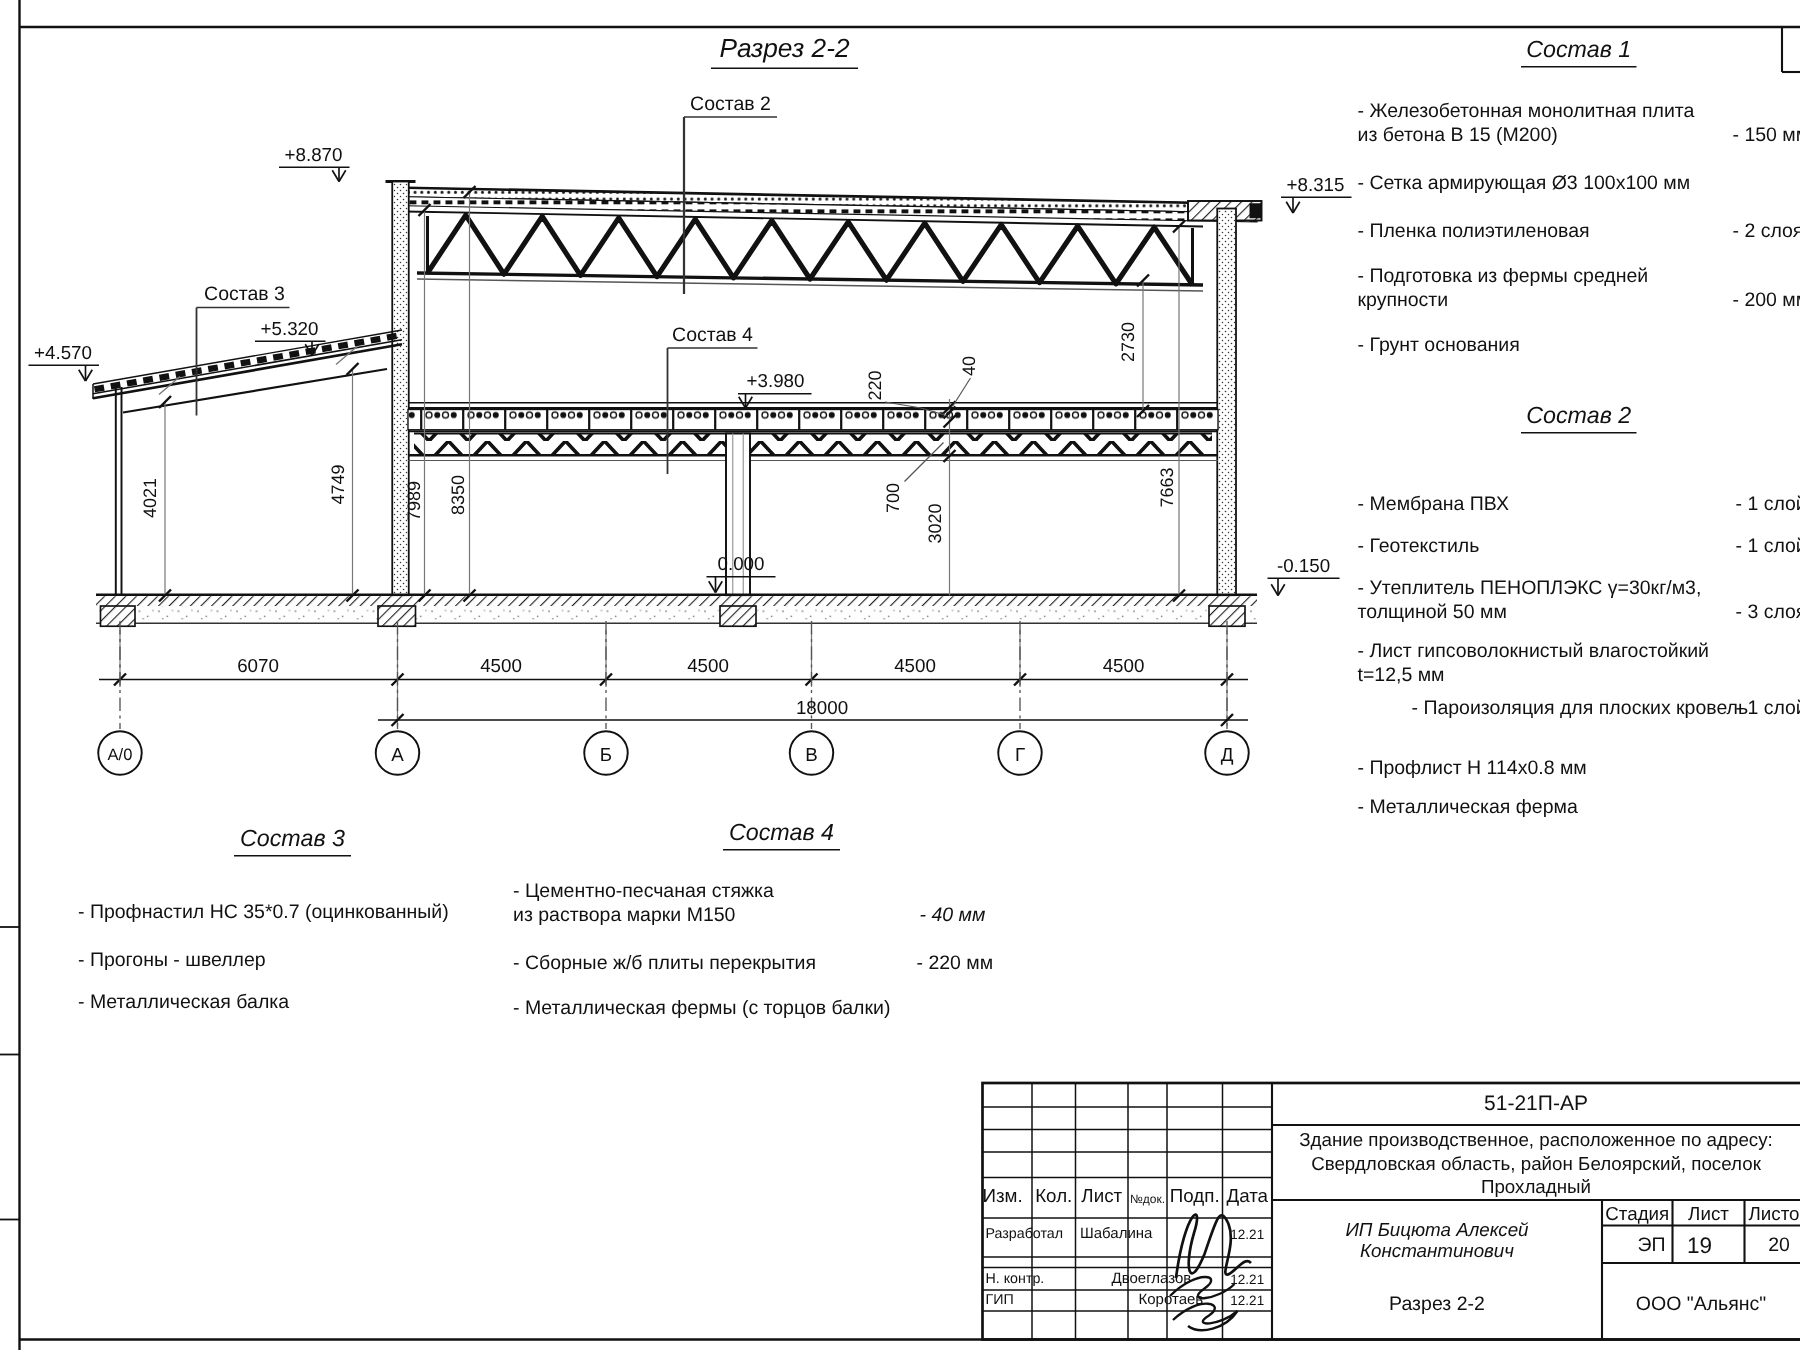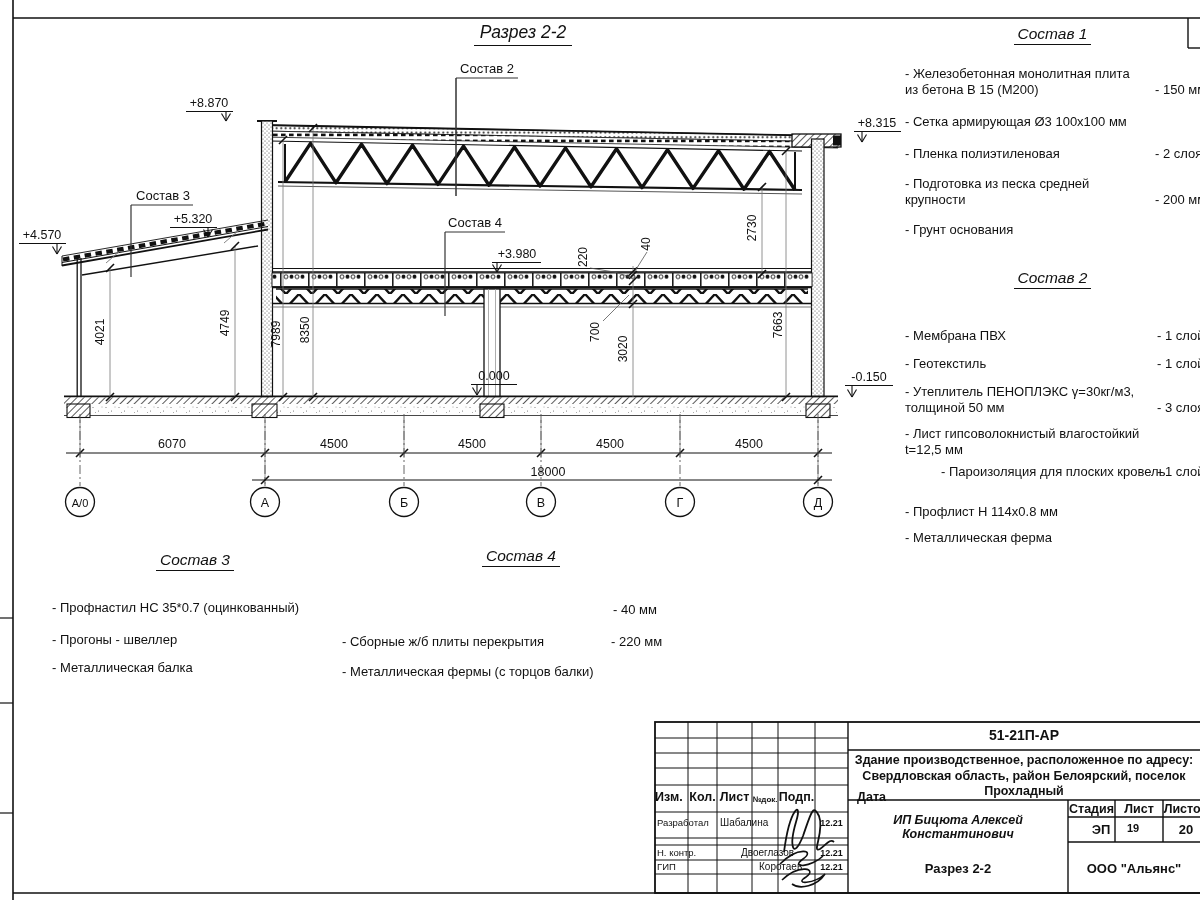--- a/index.html
+++ b/index.html
@@ -8,21 +8,21 @@
   #draw-svg{position:absolute;left:0;top:0;}
   .abs{position:absolute;text-align:right;}
   .list{position:absolute;font-size:13px;line-height:16px;}
   .list-title{font-style:italic;font-size:15.5px;text-align:center;margin-bottom:4px;}
   .list-title span{display:inline-block;border-bottom:1.4px solid #111;padding:0 4px 2px 4px;text-align:right;}
   .item{position:absolute;white-space:pre-line;}
   .val{position:absolute;white-space:nowrap;}
   .main-title{position:absolute;left:448px;top:22px;width:150px;text-align:center;
               font-size:17.5px;font-style:italic;}
   .main-title span{display:inline-block;border-bottom:1.5px solid #111;padding:0 6px 2px 6px;}
-  .tb-text{position:absolute;text-align:center;font-weight:bold;}
+  .tb-text{position:absolute;text-align:center;}
   svg text{font-family:"Liberation Sans",sans-serif;fill:#111;}
 </style>
 </head>
 <body>
 
 <div id="sheet">
 
 <svg id="draw-svg" width="1200" height="900" viewBox="0 0 1200 900">
   <defs>
     <pattern id="stipple" width="4" height="4" patternUnits="userSpaceOnUse">
@@ -320,21 +320,21 @@
   </div>
 
   <div class="list" style="left:905px;top:26px;width:295px;">
     <div class="list-title"><span>Состав 1</span></div>
     <div class="item" style="top:40px;">- Железобетонная  монолитная плита
   из бетона В 15 (М200)</div>
     <div class="val" style="top:56px;left:250px;">- 150 мм</div>
     <div class="item" style="top:88px;">- Сетка армирующая Ø3 100х100 мм</div>
     <div class="item" style="top:120px;">- Пленка полиэтиленовая</div>
     <div class="val" style="top:120px;left:250px;">-  2 слоя</div>
-    <div class="item" style="top:150px;">- Подготовка из песка средней
+    <div class="item" style="top:150px;">- Подготовка из фермы средней
   крупности</div>
     <div class="val" style="top:166px;left:250px;">- 200 мм</div>
     <div class="item" style="top:196px;">- Грунт основания</div>
   </div>
 
   <div class="list" style="left:905px;top:270px;width:295px;">
     <div class="list-title"><span>Состав 2</span></div>
     <div class="item" style="top:58px;">- Мембрана ПВХ</div>
     <div class="val" style="top:58px;left:252px;">- 1 слой</div>
     <div class="item" style="top:86px;">- Геотекстиль</div>
@@ -352,43 +352,45 @@
 
   <div class="list" style="left:45px;top:552px;width:300px;">
     <div class="list-title"><span>Состав 3</span></div>
     <div class="item" style="top:48px;left:7px;">- Профнастил НС 35*0.7 (оцинкованный)</div>
     <div class="item" style="top:80px;left:7px;">- Прогоны - швеллер</div>
     <div class="item" style="top:108px;left:7px;">- Металлическая балка</div>
   </div>
 
   <div class="list" style="left:342px;top:548px;width:330px;">
     <div class="list-title" style="margin-left:28px;"><span>Состав 4</span></div>
-    <div class="val" style="top:54px;left:271px;">- 40 мм</div>
+    <div class="item" style="top:38px;">- Цементно-песчаная стяжка
+  из раствора марки М150</div>
+    <div class="val" style="top:54px;left:271px;font-style:italic;">- 40 мм</div>
     <div class="item" style="top:86px;">- Сборные ж/б плиты перекрытия</div>
     <div class="val" style="top:86px;left:269px;">- 220 мм</div>
     <div class="item" style="top:116px;">- Металлическая фермы (с торцов балки)</div>
   </div>
 
   <div class="tb-text" style="left:850px;top:727px;width:348px;font-size:14px;">51-21П-АР</div>
   <div class="tb-text" style="left:850px;top:813px;width:216px;font-size:12.5px;font-style:italic;">ИП Бицюта Алексей Константинович</div>
   <div class="tb-text" style="left:852px;top:753px;width:344px;font-size:12.5px;line-height:15.5px;">Здание производственное, расположенное по адресу: Свердловская область, район Белоярский, поселок Прохладный</div>
   <div class="tb-text" style="left:1068px;top:802px;width:47px;font-size:12.5px;">Стадия</div>
   <div class="tb-text" style="left:1115px;top:802px;width:48px;font-size:12.5px;">Лист</div>
   <div class="tb-text" style="left:1163px;top:802px;width:46px;font-size:12.5px;overflow:hidden;">Листов</div>
   <div class="tb-text" style="left:1068px;top:822px;width:66px;font-size:13px;">ЭП</div>
-  <div class="tb-text" style="left:1115px;top:822px;width:36px;font-size:11px;">19</div>
+  <div class="tb-text" style="left:1115px;top:822px;width:36px;font-size:15px;">19</div>
   <div class="tb-text" style="left:1163px;top:822px;width:46px;font-size:13px;">20</div>
   <div class="tb-text" style="left:848px;top:845px;width:220px;height:48px;line-height:48px;font-size:13px;">Разрез 2-2</div>
   <div class="tb-text" style="left:1068px;top:845px;width:132px;height:48px;line-height:48px;font-size:13px;">ООО "Альянс"</div>
   <div class="tb-text" style="left:655px;top:790px;width:18px;font-size:12.5px;">Изм.</div>
   <div class="tb-text" style="left:688px;top:790px;width:29px;font-size:12.5px;">Кол.</div>
   <div class="tb-text" style="left:717px;top:790px;width:35px;font-size:12.5px;">Лист</div>
   <div class="tb-text" style="left:752px;top:795px;width:26px;font-size:8px;">№док.</div>
   <div class="tb-text" style="left:778px;top:790px;width:37px;font-size:12.5px;">Подп.</div>
-  <div class="tb-text" style="left:815px;top:790px;width:33px;font-size:12.5px;margin-left:40px;">Дата</div>
+  <div class="tb-text" style="left:815px;top:790px;width:33px;font-size:12.5px;">Дата</div>
   <div class="abs" style="left:657px;top:817px;font-size:9.5px;">Разработал</div>
   <div class="abs" style="left:720px;top:817px;font-size:10px;">Шабалина</div>
   <div class="tb-text" style="left:815px;top:818px;width:33px;font-size:9px;">12.21</div>
   <div class="abs" style="left:657px;top:847px;font-size:9.5px;">Н. контр.</div>
   <div class="abs" style="left:741px;top:847px;font-size:10px;">Двоеглазов</div>
   <div class="tb-text" style="left:815px;top:848px;width:33px;font-size:9px;">12.21</div>
   <div class="abs" style="left:657px;top:861px;font-size:9.5px;">ГИП</div>
   <div class="abs" style="left:721px;top:861px;font-size:10px;margin-left:38px;">Коротаев</div>
   <div class="tb-text" style="left:815px;top:862px;width:33px;font-size:9px;">12.21</div>
 

